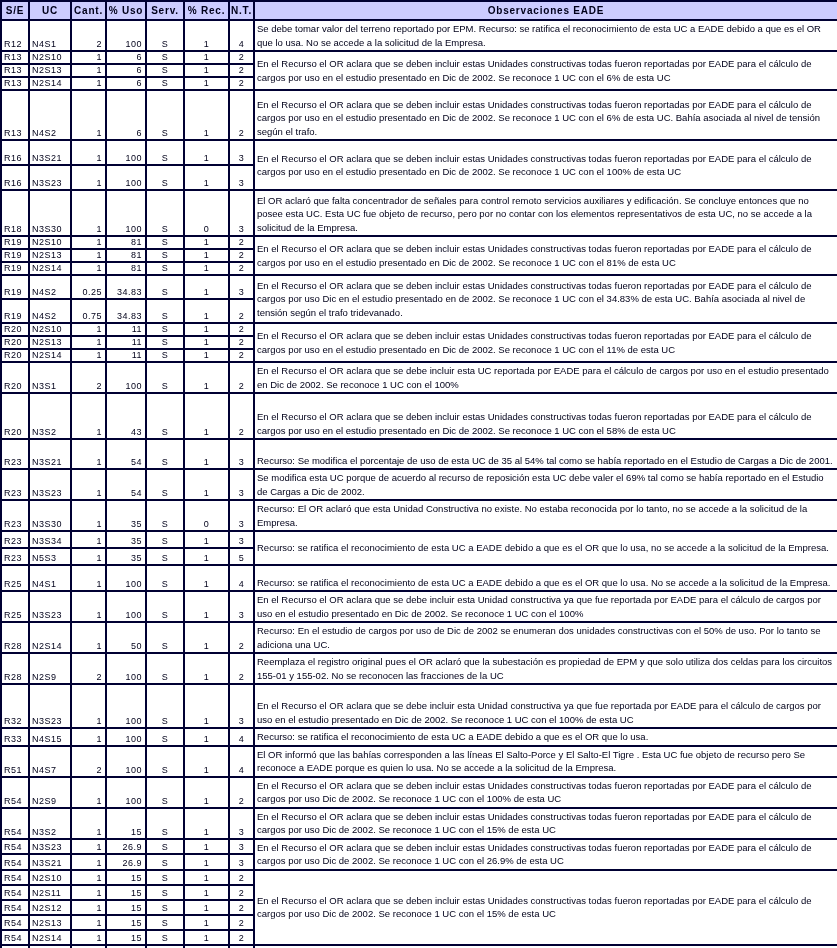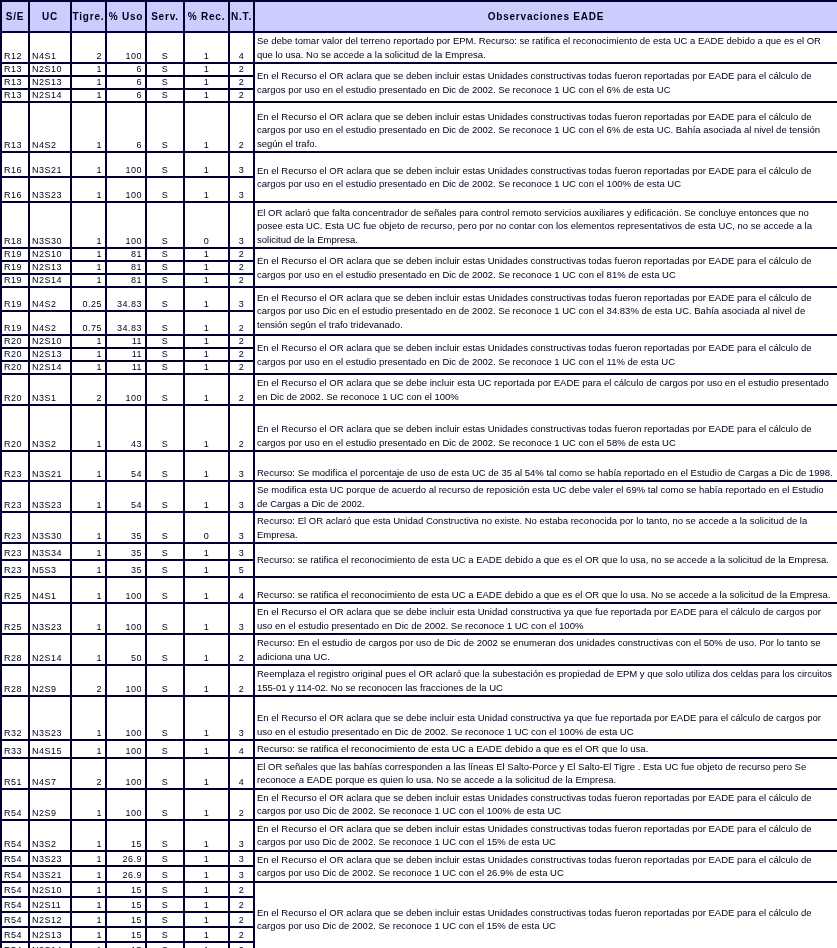--- a/index.html
+++ b/index.html
@@ -29,24 +29,24 @@
     <col class="w-se">
       <col class="w-uc">
       <col class="w-cant">
       <col class="w-uso">
     <col class="w-serv">
       <col class="w-rec">
       <col class="w-nt">
       <col class="w-obs">
   </colgroup>
   <thead>
-    <tr style="height:31px;">
+    <tr style="height:19px;">
       <th>S/E</th>
       <th>UC</th>
-      <th>Tigre.</th>
+      <th>Cant.</th>
       <th>% Uso</th>
       <th>Serv.</th>
       <th>% Rec.</th>
       <th>N.T.</th>
       <th>Observaciones EADE</th>
     </tr>
   </thead>
   <tbody>
       <tr style="height: 28px;">
         <td class="c-se">R12</td>
@@ -221,21 +221,21 @@
         <td class="c-obs" rowspan="1">En el Recurso el OR aclara que se deben incluir estas Unidades constructivas   todas fueron reportadas por EADE para el cálculo de cargos por uso en el estudio presentado en Dic de 2002.  Se reconoce  1 UC con el 58% de esta UC</td>
       </tr>
       <tr style="height: 30px;">
         <td class="c-se">R23</td>
         <td class="c-uc">N3S21</td>
         <td class="c-num">1</td>
         <td class="c-num">54</td>
         <td class="c-mid">S</td>
         <td class="c-mid">1</td>
         <td class="c-mid">3</td>
-        <td class="c-obs" rowspan="1">Recurso: Se modifica el porcentaje de uso de esta UC  de 35 al 54%  tal como se había reportado en el Estudio de Cargas a Dic de 1998.</td>
+        <td class="c-obs" rowspan="1">Recurso: Se modifica el porcentaje de uso de esta UC  de 35 al 54%  tal como se había reportado en el Estudio de Cargas a Dic de 2001.</td>
       </tr>
       <tr style="height: 26px;">
         <td class="c-se">R23</td>
         <td class="c-uc">N3S23</td>
         <td class="c-num">1</td>
         <td class="c-num">54</td>
         <td class="c-mid">S</td>
         <td class="c-mid">1</td>
         <td class="c-mid">3</td>
         <td class="c-obs" rowspan="1">Se modifica esta UC porque de acuerdo al recurso de reposición esta UC debe valer el 69%   tal como se había reportado en el Estudio de Cargas a Dic de 2002.</td>
@@ -300,21 +300,21 @@
         <td class="c-obs" rowspan="1">Recurso: En el estudio de cargos por uso de Dic de 2002   se enumeran dos unidades constructivas con el 50% de uso. Por lo tanto se adiciona  una UC.</td>
       </tr>
       <tr style="height: 26px;">
         <td class="c-se">R28</td>
         <td class="c-uc">N2S9</td>
         <td class="c-num">2</td>
         <td class="c-num">100</td>
         <td class="c-mid">S</td>
         <td class="c-mid">1</td>
         <td class="c-mid">2</td>
-        <td class="c-obs" rowspan="1">Reemplaza el registro original pues el OR aclaró que la subestación es propiedad de EPM y que solo utiliza dos celdas para los circuitos 155-01 y 114-02.  No se reconocen las fracciones de la UC</td>
+        <td class="c-obs" rowspan="1">Reemplaza el registro original pues el OR aclaró que la subestación es propiedad de EPM y que solo utiliza dos celdas para los circuitos 155-01 y 155-02.  No se reconocen las fracciones de la UC</td>
       </tr>
       <tr style="height: 44px;">
         <td class="c-se">R32</td>
         <td class="c-uc">N3S23</td>
         <td class="c-num">1</td>
         <td class="c-num">100</td>
         <td class="c-mid">S</td>
         <td class="c-mid">1</td>
         <td class="c-mid">3</td>
         <td class="c-obs" rowspan="1">En el Recurso el OR aclara que se debe incluir esta Unidad constructiva  ya que fue reportada por EADE  para el cálculo de cargos por uso en el estudio presentado en Dic de 2002.  Se reconoce  1 UC con el 100% de esta UC</td>
@@ -330,21 +330,21 @@
         <td class="c-obs" rowspan="1"> Recurso: se ratifica el reconocimiento de esta UC a  EADE debido a que es el OR que lo usa.</td>
       </tr>
       <tr style="height: 24px;">
         <td class="c-se">R51</td>
         <td class="c-uc">N4S7</td>
         <td class="c-num">2</td>
         <td class="c-num">100</td>
         <td class="c-mid">S</td>
         <td class="c-mid">1</td>
         <td class="c-mid">4</td>
-        <td class="c-obs" rowspan="1">El OR señales que las bahías corresponden a las líneas El Salto-Porce y El Salto-El Tigre . Esta UC fue objeto de recurso pero Se reconoce a EADE porque es quien lo usa. No se accede a la solicitud de la Empresa.</td>
+        <td class="c-obs" rowspan="1">El OR informó que las bahías corresponden a las líneas El Salto-Porce y El Salto-El Tigre . Esta UC fue objeto de recurso pero Se reconoce a EADE porque es quien lo usa. No se accede a la solicitud de la Empresa.</td>
       </tr>
       <tr style="height: 26px;">
         <td class="c-se">R54</td>
         <td class="c-uc">N2S9</td>
         <td class="c-num">1</td>
         <td class="c-num">100</td>
         <td class="c-mid">S</td>
         <td class="c-mid">1</td>
         <td class="c-mid">2</td>
         <td class="c-obs" rowspan="1">En el Recurso el OR aclara que se deben incluir estas Unidades constructivas   todas fueron reportadas por EADE para el cálculo de cargos por uso Dic de 2002.  Se reconoce  1 UC con el 100% de esta UC</td>

